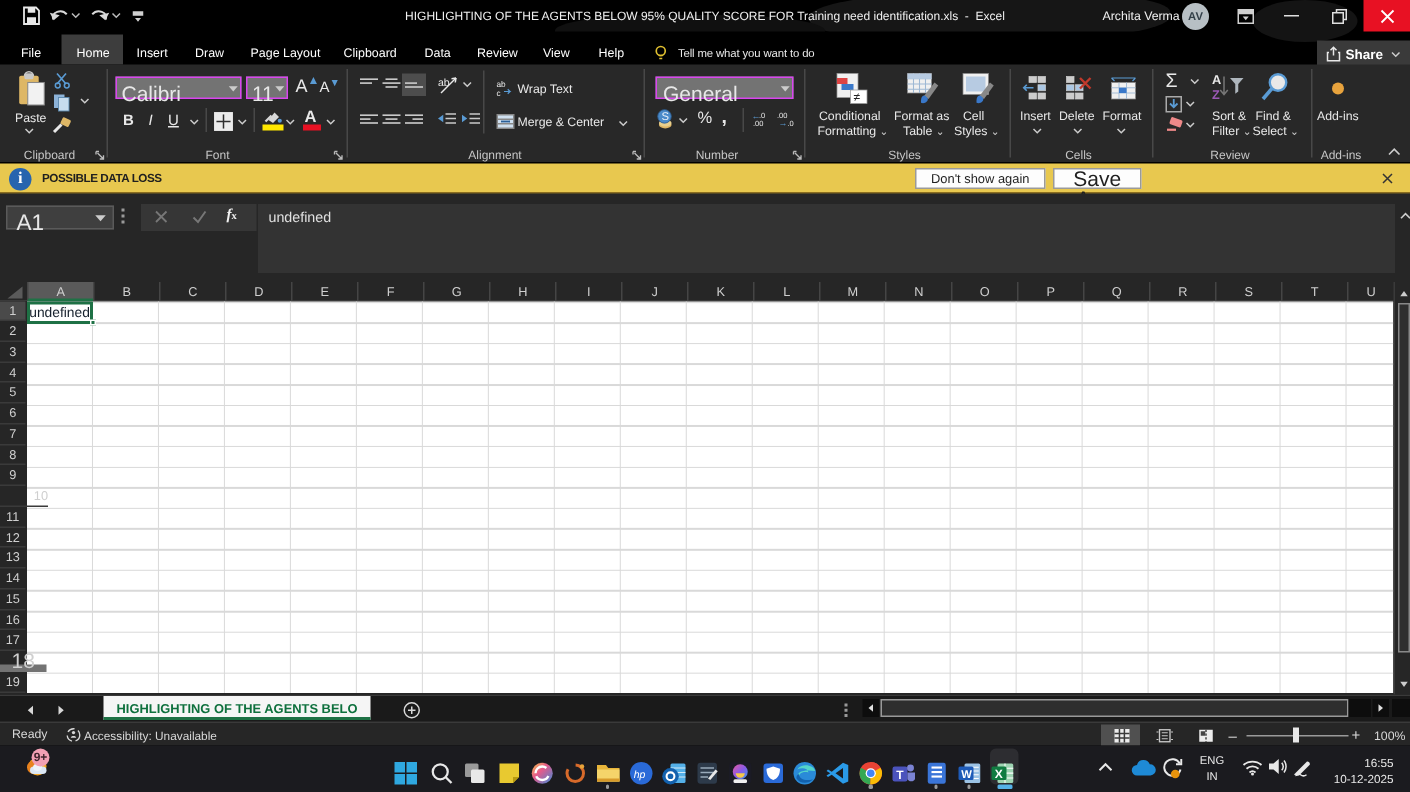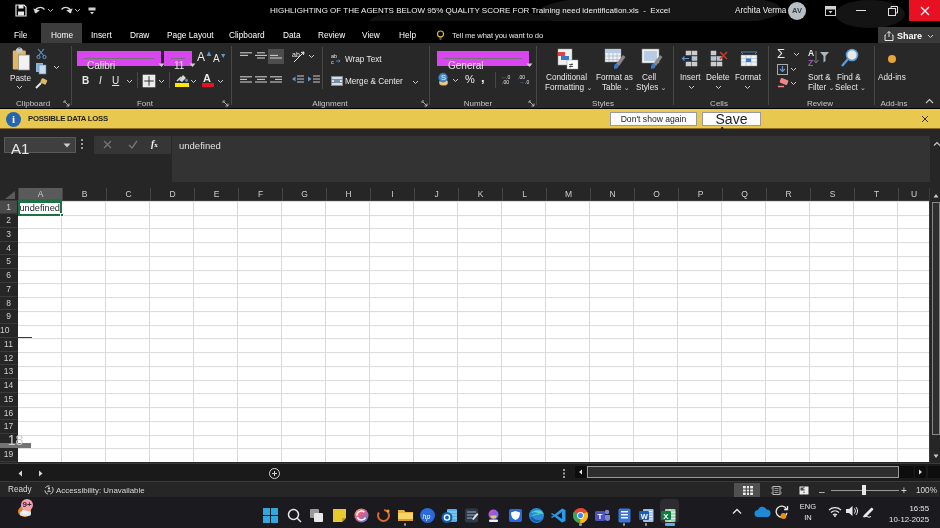--- a/index.html
+++ b/index.html
@@ -2,21 +2,21 @@
 <html><head><meta charset="utf-8">
 <style>
 *{margin:0;padding:0;box-sizing:border-box}
 html,body{width:940px;height:528px;overflow:hidden;background:#000;
 font-family:"Liberation Sans",sans-serif;}
 .a{position:absolute}
 #root{position:relative;width:940px;height:528px}
 .sep{position:absolute;width:1px;background:#484848}
 .glabel{position:absolute;font-size:8px;color:#c6c6c6;text-align:center}
 .mi{position:absolute;font-size:8.3px;color:#fff;top:9px}
-.box{position:absolute;background:#737373;border:7px solid #d946ef;color:#e8e8e8;font-size:10px}
+.box{position:absolute;background:#737373;border:1px solid #d946ef;color:#e8e8e8;font-size:14px}
 .rlbl{position:absolute;font-size:8.2px;color:#e8e8e8}
 svg{position:absolute;overflow:visible}
 </style></head><body>
 <div id="root">
 <div class="a" style="left:0;top:0;width:940px;height:21px;background:#000">
  <div class="a" style="left:540px;top:-6px;width:240px;height:34px;background:#161616;border-radius:50% 40% 50% 40%"></div>
  <div class="a" style="left:370px;top:10px;width:180px;height:26px;background:#101010;border-radius:40%"></div>
  <div class="a" style="left:835px;top:0px;width:70px;height:28px;background:#141414;border-radius:50%"></div>
  <svg style="left:15px;top:4px" width="12" height="13" viewBox="0 0 12 13">
         <path d="M1 1h8l2 2v9H1z" fill="none" stroke="#e8e8e8" stroke-width="1.2"></path>
@@ -440,21 +440,21 @@
   background-image:repeating-linear-gradient(to right,transparent 0,transparent 43px,#d9d9d9 43px,#d9d9d9 44px),repeating-linear-gradient(to bottom,transparent 0,transparent 12.74px,#d9d9d9 12.74px,#d9d9d9 13.74px);background-position:0 1.1px;"></div>
 <div class="a" style="left:0;top:0.00px;width:17px;height:13.74px;background:#4a4a4a;border-bottom:1px solid #3a3a3a;color:#cfcfcf;font-size:8.5px;text-align:center;line-height:13.7px">1</div>
 <div class="a" style="left:0;top:13.74px;width:17px;height:13.74px;background:transparent;border-bottom:1px solid #3a3a3a;color:#cfcfcf;font-size:8.5px;text-align:center;line-height:13.7px">2</div>
 <div class="a" style="left:0;top:27.48px;width:17px;height:13.74px;background:transparent;border-bottom:1px solid #3a3a3a;color:#cfcfcf;font-size:8.5px;text-align:center;line-height:13.7px">3</div>
 <div class="a" style="left:0;top:41.22px;width:17px;height:13.74px;background:transparent;border-bottom:1px solid #3a3a3a;color:#cfcfcf;font-size:8.5px;text-align:center;line-height:13.7px">4</div>
 <div class="a" style="left:0;top:54.96px;width:17px;height:13.74px;background:transparent;border-bottom:1px solid #3a3a3a;color:#cfcfcf;font-size:8.5px;text-align:center;line-height:13.7px">5</div>
 <div class="a" style="left:0;top:68.70px;width:17px;height:13.74px;background:transparent;border-bottom:1px solid #3a3a3a;color:#cfcfcf;font-size:8.5px;text-align:center;line-height:13.7px">6</div>
 <div class="a" style="left:0;top:82.44px;width:17px;height:13.74px;background:transparent;border-bottom:1px solid #3a3a3a;color:#cfcfcf;font-size:8.5px;text-align:center;line-height:13.7px">7</div>
 <div class="a" style="left:0;top:96.18px;width:17px;height:13.74px;background:transparent;border-bottom:1px solid #3a3a3a;color:#cfcfcf;font-size:8.5px;text-align:center;line-height:13.7px">8</div>
 <div class="a" style="left:0;top:109.92px;width:17px;height:13.74px;background:transparent;border-bottom:1px solid #3a3a3a;color:#cfcfcf;font-size:8.5px;text-align:center;line-height:13.7px">9</div>
-<div class="a" style="left:0;top:123.66px;width:32px;height:13.74px;background:transparent;border-bottom:1px solid #3a3a3a;color:#cfcfcf;font-size:8.5px;text-align:left;line-height:13.7px">10</div>
+<div class="a" style="left:0;top:123.66px;width:32px;height:13.74px;background:transparent;border-bottom:1px solid #3a3a3a;color:#cfcfcf;font-size:8.5px;text-align:right;line-height:13.7px">10</div>
 <div class="a" style="left:0;top:137.40px;width:17px;height:13.74px;background:transparent;border-bottom:1px solid #3a3a3a;color:#cfcfcf;font-size:8.5px;text-align:center;line-height:13.7px">11</div>
 <div class="a" style="left:0;top:151.14px;width:17px;height:13.74px;background:transparent;border-bottom:1px solid #3a3a3a;color:#cfcfcf;font-size:8.5px;text-align:center;line-height:13.7px">12</div>
 <div class="a" style="left:0;top:164.88px;width:17px;height:13.74px;background:transparent;border-bottom:1px solid #3a3a3a;color:#cfcfcf;font-size:8.5px;text-align:center;line-height:13.7px">13</div>
 <div class="a" style="left:0;top:178.62px;width:17px;height:13.74px;background:transparent;border-bottom:1px solid #3a3a3a;color:#cfcfcf;font-size:8.5px;text-align:center;line-height:13.7px">14</div>
 <div class="a" style="left:0;top:192.36px;width:17px;height:13.74px;background:transparent;border-bottom:1px solid #3a3a3a;color:#cfcfcf;font-size:8.5px;text-align:center;line-height:13.7px">15</div>
 <div class="a" style="left:0;top:206.10px;width:17px;height:13.74px;background:transparent;border-bottom:1px solid #3a3a3a;color:#cfcfcf;font-size:8.5px;text-align:center;line-height:13.7px">16</div>
 <div class="a" style="left:0;top:219.84px;width:17px;height:13.74px;background:transparent;border-bottom:1px solid #3a3a3a;color:#cfcfcf;font-size:8.5px;text-align:center;line-height:13.7px">17</div>
 <div class="a" style="left:0;top:233.58px;width:31px;height:13.74px;background:transparent;border-bottom:5px solid #737373;color:#cfcfcf;font-size:14px;text-align:center;line-height:13.7px">18</div>
 <div class="a" style="left:0;top:247.32px;width:17px;height:13.74px;background:transparent;border-bottom:1px solid #3a3a3a;color:#cfcfcf;font-size:8.5px;text-align:center;line-height:13.7px">19</div>
 <div class="a" style="left:17.5px;top:0;width:44.5px;height:15.5px;border:2px solid #1e7145"></div>
@@ -470,20 +470,21 @@
         <path d="M0.5 0.5 L3 4 L5.5 0.5 Z" fill="#ccc"></path>
       </svg>
 </div>
 <div class="a" style="left:0;top:463px;width:940px;height:18px;background:#1a1a1a;border-top:1px solid #3a3a3a">
  <svg style="left:17px;top:5.5px" width="7" height="7" viewBox="0 0 7 7">
         <path d="M5 0.5 L1.5 3.5 L5 6.5 Z" fill="#d8d8d8"></path>
       </svg>
  <svg style="left:37px;top:5.5px" width="7" height="7" viewBox="0 0 7 7">
         <path d="M2 0.5 L5.5 3.5 L2 6.5 Z" fill="#d8d8d8"></path>
       </svg>
+ <div class="a" style="left:69px;top:0;width:178px;height:16px;background:#f5f5f5;border-bottom:2px solid #1e7145;color:#0e703d;font-weight:bold;font-size:8.6px;text-align:center;line-height:16px">HIGHLIGHTING OF THE AGENTS BELO</div>
  <svg style="left:269px;top:3.5px" width="11" height="11" viewBox="0 0 11 11">
         <circle cx="5.5" cy="5.5" r="5" fill="none" stroke="#d8d8d8"></circle>
         <path d="M5.5 3 v5 M3 5.5 h5" stroke="#d8d8d8"></path>
       </svg>
  <div class="a" style="left:563px;top:5px;width:2px;height:2px;background:#999;box-shadow:0 3.5px #999,0 7px #999"></div>
  <div class="a" style="left:575px;top:2px;width:11px;height:12px;background:#0d0d0d">
         <svg style="left:3px;top:3px" width="5" height="6" viewBox="0 0 5 6">
           <path d="M4 0.5 L1 3 L4 5.5 Z" fill="#e0e0e0"></path>
         </svg>
       </div>

